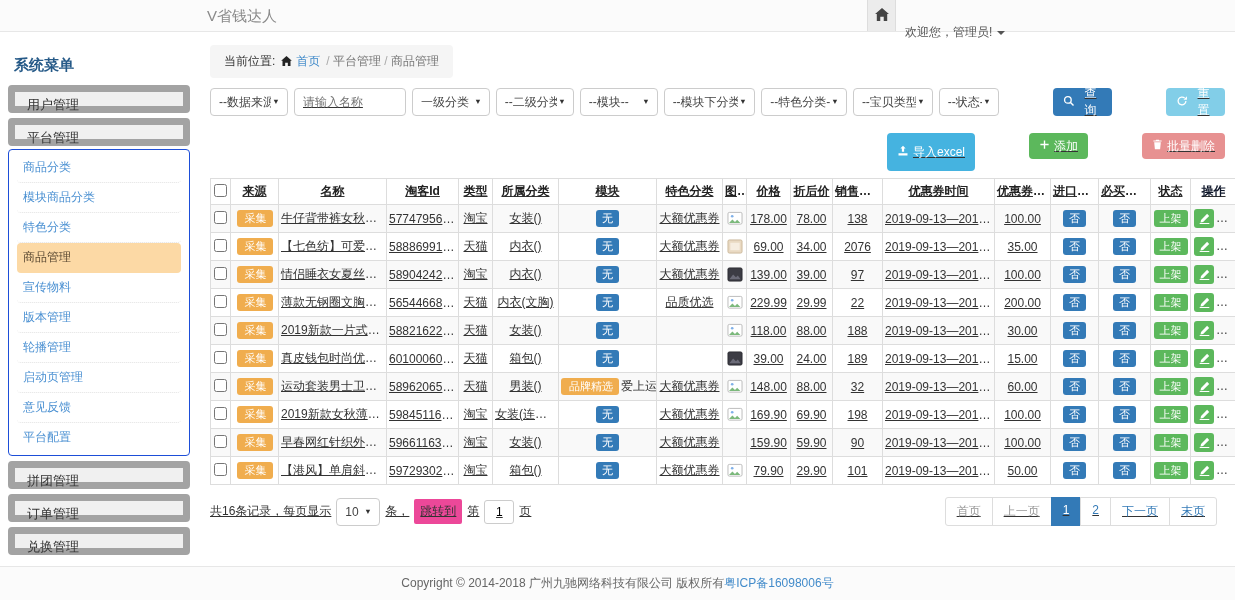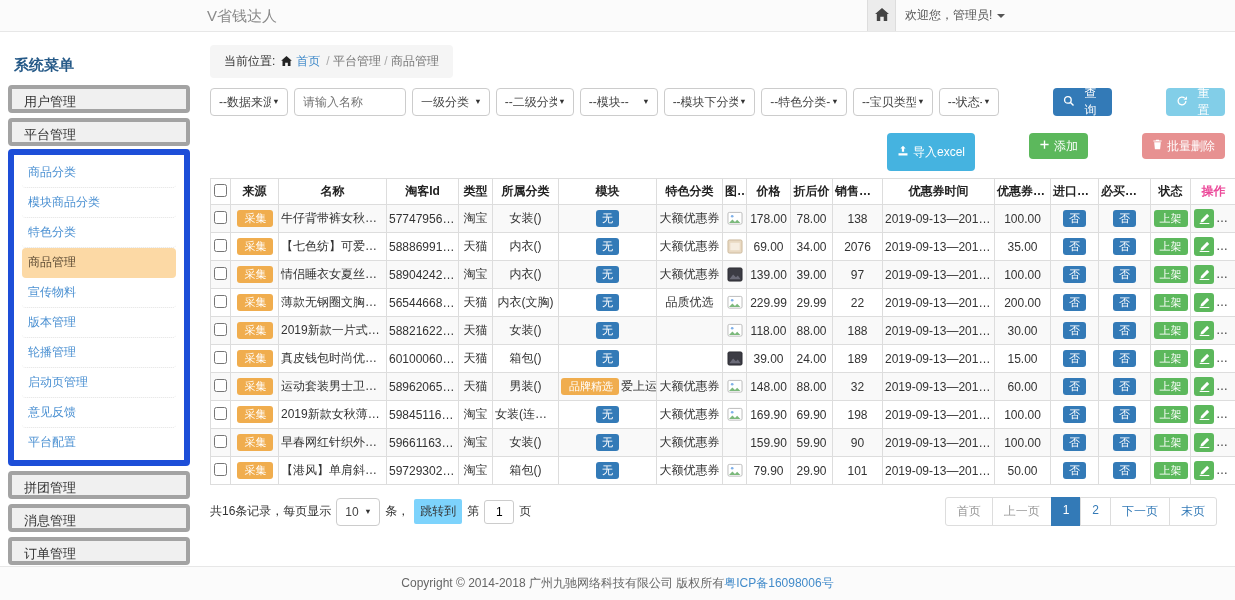--- a/index.html
+++ b/index.html
@@ -10,35 +10,35 @@
     background: #fff;
     font-family: "Liberation Sans", "DejaVu Sans", sans-serif;
     font-size: 12px;
     color: #333;
   }
   
   .topbar { position:relative; height:32px; background:#fbfbfb; border-bottom:1px solid #e7e7e7; }
   .brand { position:absolute; left:207px; top:0; line-height:32px; font-size:15px; color:#8a8a8a; }
   .home-btn { position:absolute; left:867px; top:0; width:29px; height:31px; background:#ececec;
     border-left:1px solid #ddd; border-right:1px solid #ddd; display:flex; align-items:center; justify-content:center; cursor:pointer; }
-  .welcome { position:absolute; left:905px; top:0; height:31px; display:flex; align-items:center; gap:5px; color:#555; cursor:pointer; }
+  .welcome { position:absolute; left:905px; top:17px; height:31px; display:flex; align-items:center; gap:5px; color:#555; cursor:pointer; }
   .caret { width:0; height:0; border-left:4px solid transparent; border-right:4px solid transparent; border-top:4px solid #555; display:inline-block; }
 
   
   .layout { display:flex; align-items:flex-start; }
   aside { width:182px; margin:16px 0 0 8px; flex:none; }
   .sidebar-title { color:#265a88; font-weight:bold; font-size:15px; padding:8px 8px 10px 6px; }
-  .menu-group { background:#f0f0f0; border:4px solid #a3a3a3; border-radius:4px; height:28px; line-height:26px;
+  .menu-group { background:#f0f0f0; border:7px solid #a3a3a3; border-radius:4px; height:28px; line-height:26px;
     padding:0 12px; font-size:13px; color:#333; margin-bottom:5px; cursor:pointer; }
-  .submenu { background:#fff; border:6px solid #1d4ed8; border-radius:4px; margin:-2px 0 5px; padding:3px 8px; }
+  .submenu { background:#fff; border:1px solid #1d4ed8; border-radius:4px; margin:-2px 0 5px; padding:3px 8px; }
   .submenu-item { font-size:12px; color:#4a90d2; padding:6px 6px; border-bottom:1px dotted #e2e2e2; cursor:pointer; border-radius:4px; }
   .submenu-item:last-child { border-bottom:none; }
   .submenu-item.active { background:#fcd9a5; color:#5b4a33; border-bottom-color:transparent; }
 
-  main { flex:1; margin:13px 10px 0 20px; min-width:0; }
+  main { flex:1; margin:13px 10px 0 20px; min-width:0;text-decoration:underline; }
 
   
   .breadcrumb { display:inline-flex; align-items:center; gap:6px; background:#f5f5f5; border-radius:4px;
     padding:8px 14px; color:#333; }
   .bc-link { color:#428bca; cursor:pointer; }
   .bc-sep { color:#aaa; }
   .bc-item { color:#777; }
 
   
   .filter-bar { display:flex; gap:6px; margin-top:10px; align-items:center; }
@@ -56,37 +56,37 @@
   
   .toolbar { display:flex; justify-content:flex-end; gap:6px; margin-top:17px; }
   .btn-import { background:#45b3e0; height:38px; }
   .btn-add { background:#5cb85c; height:26px; }
   .btn-bdel { background:#e79191; height:26px; }
 
   
   table { margin-top:7px; border-collapse:collapse; width:100%; table-layout:fixed; font-size:12px; color:#333; }
   th, td { border:1px solid #ddd; padding:4px 2px; text-align:center; overflow:hidden; white-space:nowrap; text-overflow:ellipsis; height:25px; vertical-align:middle; }
   th { font-weight:bold; color:#222; background:#fff; }
-  th.op-head { color:#ec4899; }
+  th.op-head { color:#0f172a; }
   tbody tr:nth-child(odd) { background:#f9f9f9; }
   .badge { display:inline-block; color:#fff; border-radius:3px; font-size:11px; padding:2px 6px; line-height:1.25; }
   .b-orange { background:#f0ad4e;padding-left:8px; }
   .b-blue   { background:#337ab7; cursor:pointer; }
   .b-green  { background:#5cb85c; cursor:pointer; }
   .mod-wrap { display:inline-flex; align-items:center; gap:2px; max-width:100%; }
   .op-btn { display:inline-flex; width:20px; height:19px; align-items:center; justify-content:center; border-radius:3px; margin:0 1px; cursor:pointer; vertical-align:middle; }
   .op-edit { background:#5cb85c; }
   .op-del  { background:#d9534f; }
   .thumb { display:inline-block; width:16px; height:15px; vertical-align:middle; }
 
   
   .pager-row { display:flex; justify-content:space-between; align-items:center; margin-top:12px; color:#333; }
   .pager-left { display:flex; align-items:center; gap:5px; }
   .pager-left .sel { width:44px; }
-  .jump-btn { background:#7dd3fc; border:none; border-radius:2px; padding:4px 6px; font-size:12px; color:#333; cursor:pointer; }
+  .jump-btn { background:#ec4899; border:none; border-radius:2px; padding:4px 6px; font-size:12px; color:#333; cursor:pointer; }
   .jump-input { width:30px; height:24px; border:1px solid #ccc; border-radius:3px; text-align:center; font-size:12px; }
   .pages { display:flex; margin-right:8px; }
   .page-btn { border:1px solid #ddd; padding:5px 11px; margin-left:-1px; color:#337ab7; background:#fff; cursor:pointer; }
   .page-btn:first-child { border-radius:3px 0 0 3px; }
   .page-btn:last-child { border-radius:0 3px 3px 0; }
   .page-btn.active { background:#337ab7; color:#fff; border-color:#337ab7; }
   .page-btn.disabled { color:#999; cursor:default; }
 
   
   footer { position:absolute; left:0; right:0; bottom:0; height:34px; border-top:1px solid #e7e7e7;
@@ -123,21 +123,20 @@
           <div class="submenu-item">特色分类</div>
           <div class="submenu-item active">商品管理</div>
           <div class="submenu-item">宣传物料</div>
           <div class="submenu-item">版本管理</div>
           <div class="submenu-item">轮播管理</div>
           <div class="submenu-item">启动页管理</div>
           <div class="submenu-item">意见反馈</div>
           <div class="submenu-item">平台配置</div>
         </div>
         <div class="menu-group">拼团管理</div>
-        <div class="menu-group">消息管理</div>
         <div class="menu-group">订单管理</div>
         <div class="menu-group">兑换管理</div>
       </nav>
   </aside>
 
   <main>
     <div class="breadcrumb">
       <span>当前位置:</span>
       <span style="margin-right:-2px;">
         <svg width="11" height="10" viewBox="0 0 16 15">

